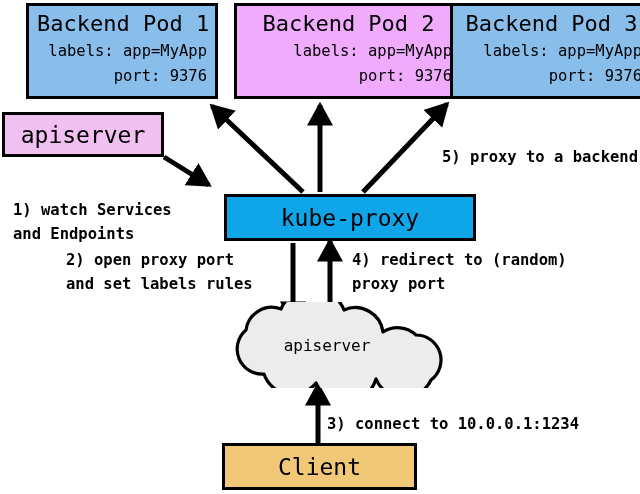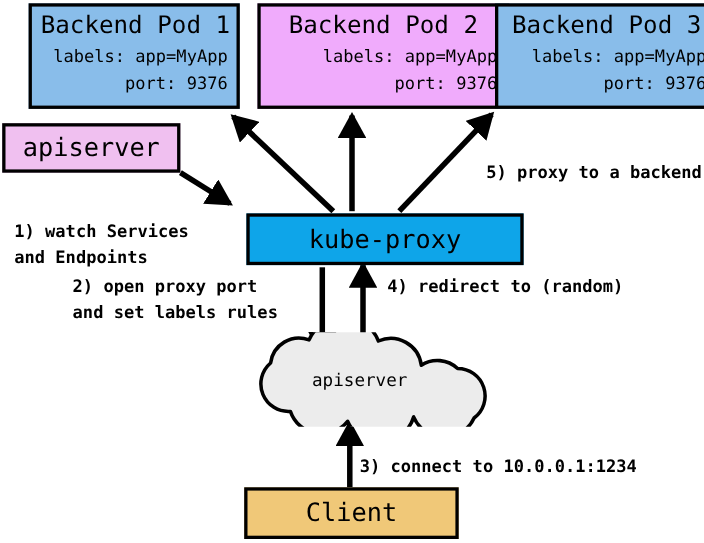--- a/index.html
+++ b/index.html
@@ -181,19 +181,20 @@
     <div>2) open proxy port</div>
     <div>and set labels rules</div>
   </div>
 
   <div class="step" style="left:327px; top:412px;">
     <div>3) connect to 10.0.0.1:1234</div>
   </div>
 
   <div class="step" style="left:352px; top:248px;">
     <div>4) redirect to (random)</div>
+    <div>proxy port</div>
   </div>
 
   <div class="step" style="left:400px; top:145px;margin-left:42px;">
     <div>5) proxy to a backend</div>
   </div>
 
 </div>
 
 </body></html>

